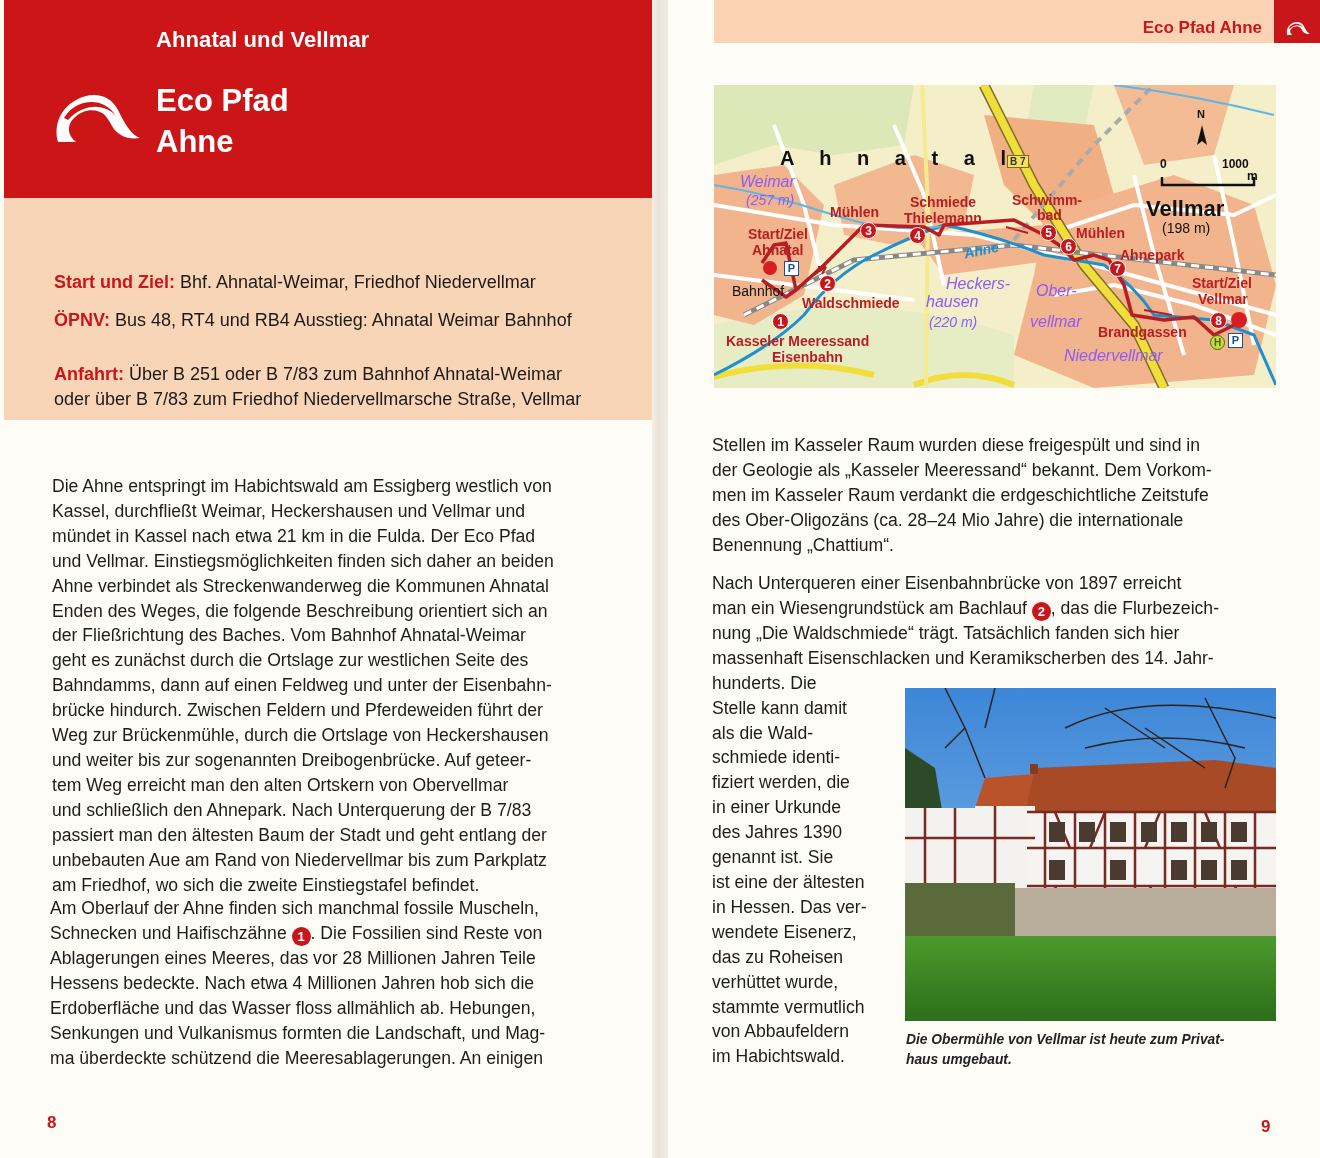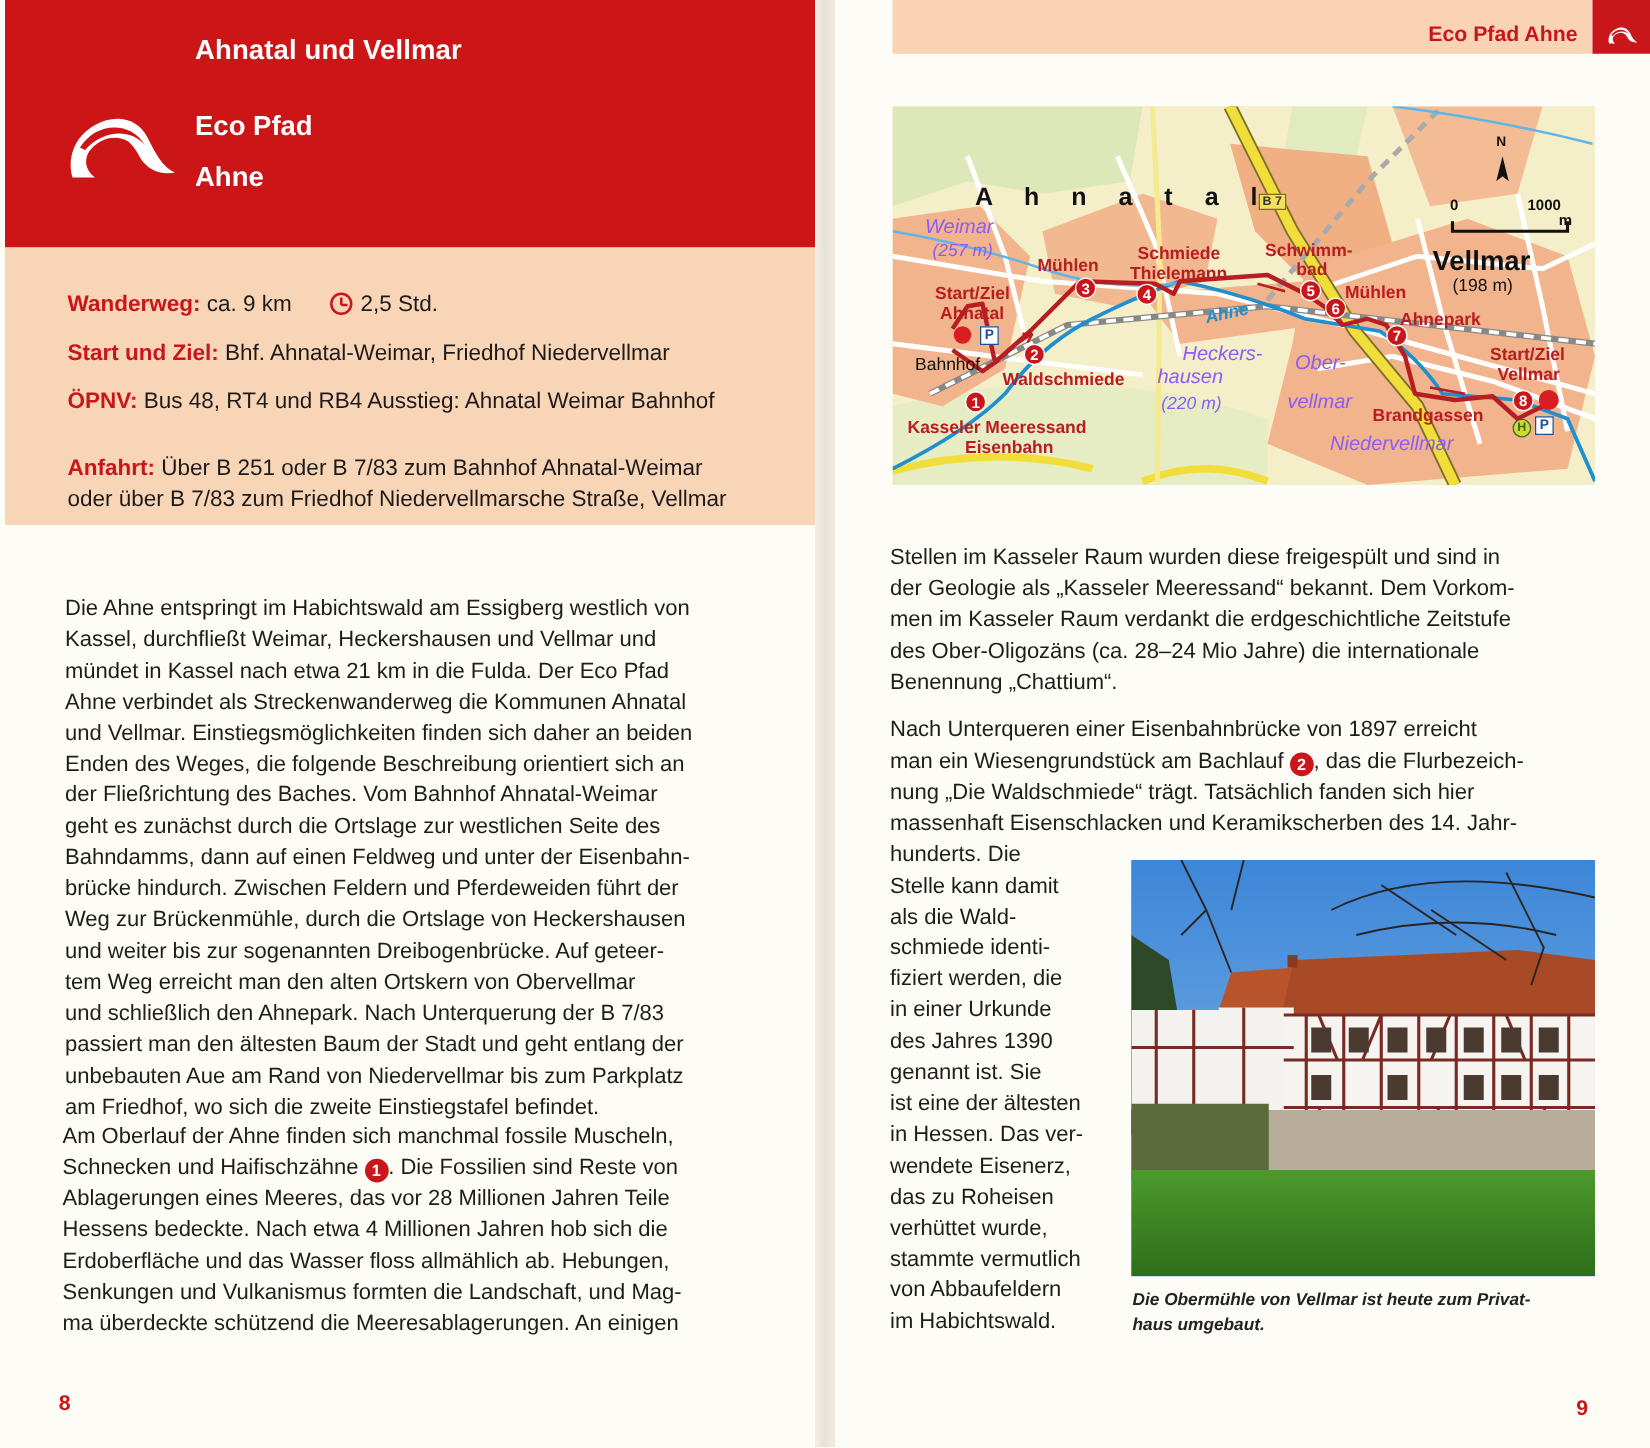--- a/index.html
+++ b/index.html
@@ -7,21 +7,21 @@
   body { position: relative; background: #fdfcf6; font-family: "Liberation Sans", "DejaVu Sans", sans-serif; color: #1d1a18; }
 
   .page { position: absolute; top: 0; height: 956px; }
   .page-left { left: 0; width: 660px; background: #fdfcf5; }
   .gutter { position: absolute; left: 652px; top: 0; width: 16px; height: 1158px;
     background: linear-gradient(to right, #f3efe6, #e8e2d6 45%, #f1ede4); }
 
   
   .title-block { position: absolute; left: 4px; top: 0; width: 658px; height: 198px; background: #cc1517; }
   .region-label { position: absolute; left: 152px; top: 27px; color: #fff; font-size: 22px; font-weight: bold; letter-spacing: 0.1px; }
-  .main-title { position: absolute; left: 152px; top: 80px; color: #fff; font-size: 22px; font-weight: bold; line-height: 41px; }
+  .main-title { position: absolute; left: 152px; top: 80px; color: #fff; font-size: 31px; font-weight: bold; line-height: 41px; }
   .logo-big { position: absolute; left: 50px; top: 88px; width: 90px; width: 86px; height: 58px; }
 
   .info-box { position: absolute; left: 4px; top: 198px; width: 658px; height: 222px; background: #f9d5b8; }
   .info-row { position: absolute; left: 50px; font-size: 18px; line-height: 25px; color: #1d1a18; }
   .info-key { color: #c8161b; font-weight: bold; }
   .clock { display: inline-block; width: 18px; height: 18px; border: 2px solid #c8161b; border-radius: 50%; position: relative; vertical-align: -3px; margin: 0 6px 0 26px; }
   .clock::before { content: ""; position: absolute; left: 6px; top: 2px; width: 2px; height: 6px; background: #c8161b; }
   .clock::after { content: ""; position: absolute; left: 7px; top: 7px; width: 5px; height: 2px; background: #c8161b; }
 
   .body-text { position: absolute; font-size: 17.6px; line-height: 24.9px; color: #1f1c1a; }
@@ -62,46 +62,41 @@
       <path d="M10 30 C22 10 50 8 62 28 C52 16 30 14 14 32 Z" fill="#cc1517"></path>
     </svg>
     <div class="region-label">Ahnatal und Vellmar</div>
     <div class="main-title">
       <div>Eco Pfad</div>
       <div>Ahne</div>
     </div>
   </div>
 
   <div class="info-box">
-    <div class="info-row" style="top:33px;">
-      <span class="info-key">Wanderweg:</span>
-      <span>ca. 9 km</span>
-      <span class="clock"></span><span>2,5 Std.</span>
-    </div>
     <div class="info-row" style="top:72px;">
       <span class="info-key">Start und Ziel:</span>
       <span>Bhf. Ahnatal-Weimar, Friedhof Niedervellmar</span>
     </div>
     <div class="info-row" style="top:110px;">
       <span class="info-key">ÖPNV:</span>
       <span>Bus 48, RT4 und RB4 Ausstieg: Ahnatal Weimar Bahnhof</span>
     </div>
     <div class="info-row" style="top:148px;margin-top:16px;">
       <span class="info-key">Anfahrt:</span>
       <span>Über B 251 oder B 7/83 zum Bahnhof Ahnatal-Weimar</span><br>
       <span>oder über B 7/83 zum Friedhof Niedervellmarsche Straße, Vellmar</span>
     </div>
   </div>
 
   <div class="body-text" style="left:52px; top:458px;margin-top:16px;">
     <span class="line">Die Ahne entspringt im Habichtswald am Essigberg westlich von</span>
     <span class="line">Kassel, durchfließt Weimar, Heckershausen und Vellmar und</span>
     <span class="line">mündet in Kassel nach etwa 21 km in die Fulda. Der Eco Pfad</span>
+    <span class="line">und Vellmar. Einstiegsmöglichkeiten finden sich daher an beiden</span>
     <span class="line">Ahne verbindet als Streckenwanderweg die Kommunen Ahnatal</span>
-    <span class="line">und Vellmar. Einstiegsmöglichkeiten finden sich daher an beiden</span>
     <span class="line">Enden des Weges, die folgende Beschreibung orientiert sich an</span>
     <span class="line">der Fließrichtung des Baches. Vom Bahnhof Ahnatal-Weimar</span>
     <span class="line">geht es zunächst durch die Ortslage zur westlichen Seite des</span>
     <span class="line">Bahndamms, dann auf einen Feldweg und unter der Eisenbahn-</span>
     <span class="line">brücke hindurch. Zwischen Feldern und Pferdeweiden führt der</span>
     <span class="line">Weg zur Brückenmühle, durch die Ortslage von Heckershausen</span>
     <span class="line">und weiter bis zur sogenannten Dreibogenbrücke. Auf geteer-</span>
     <span class="line">tem Weg erreicht man den alten Ortskern von Obervellmar</span>
     <span class="line">und schließlich den Ahnepark. Nach Unterquerung der B 7/83</span>
     <span class="line">passiert man den ältesten Baum der Stadt und geht entlang der</span>

